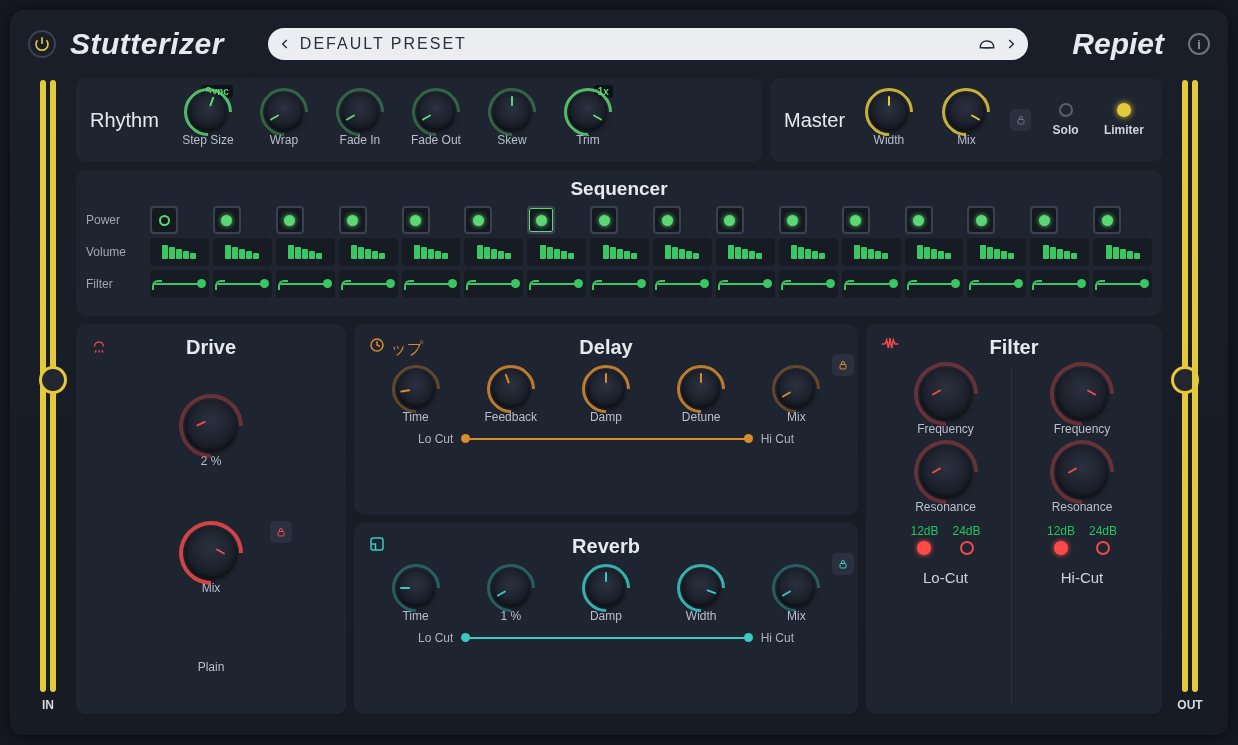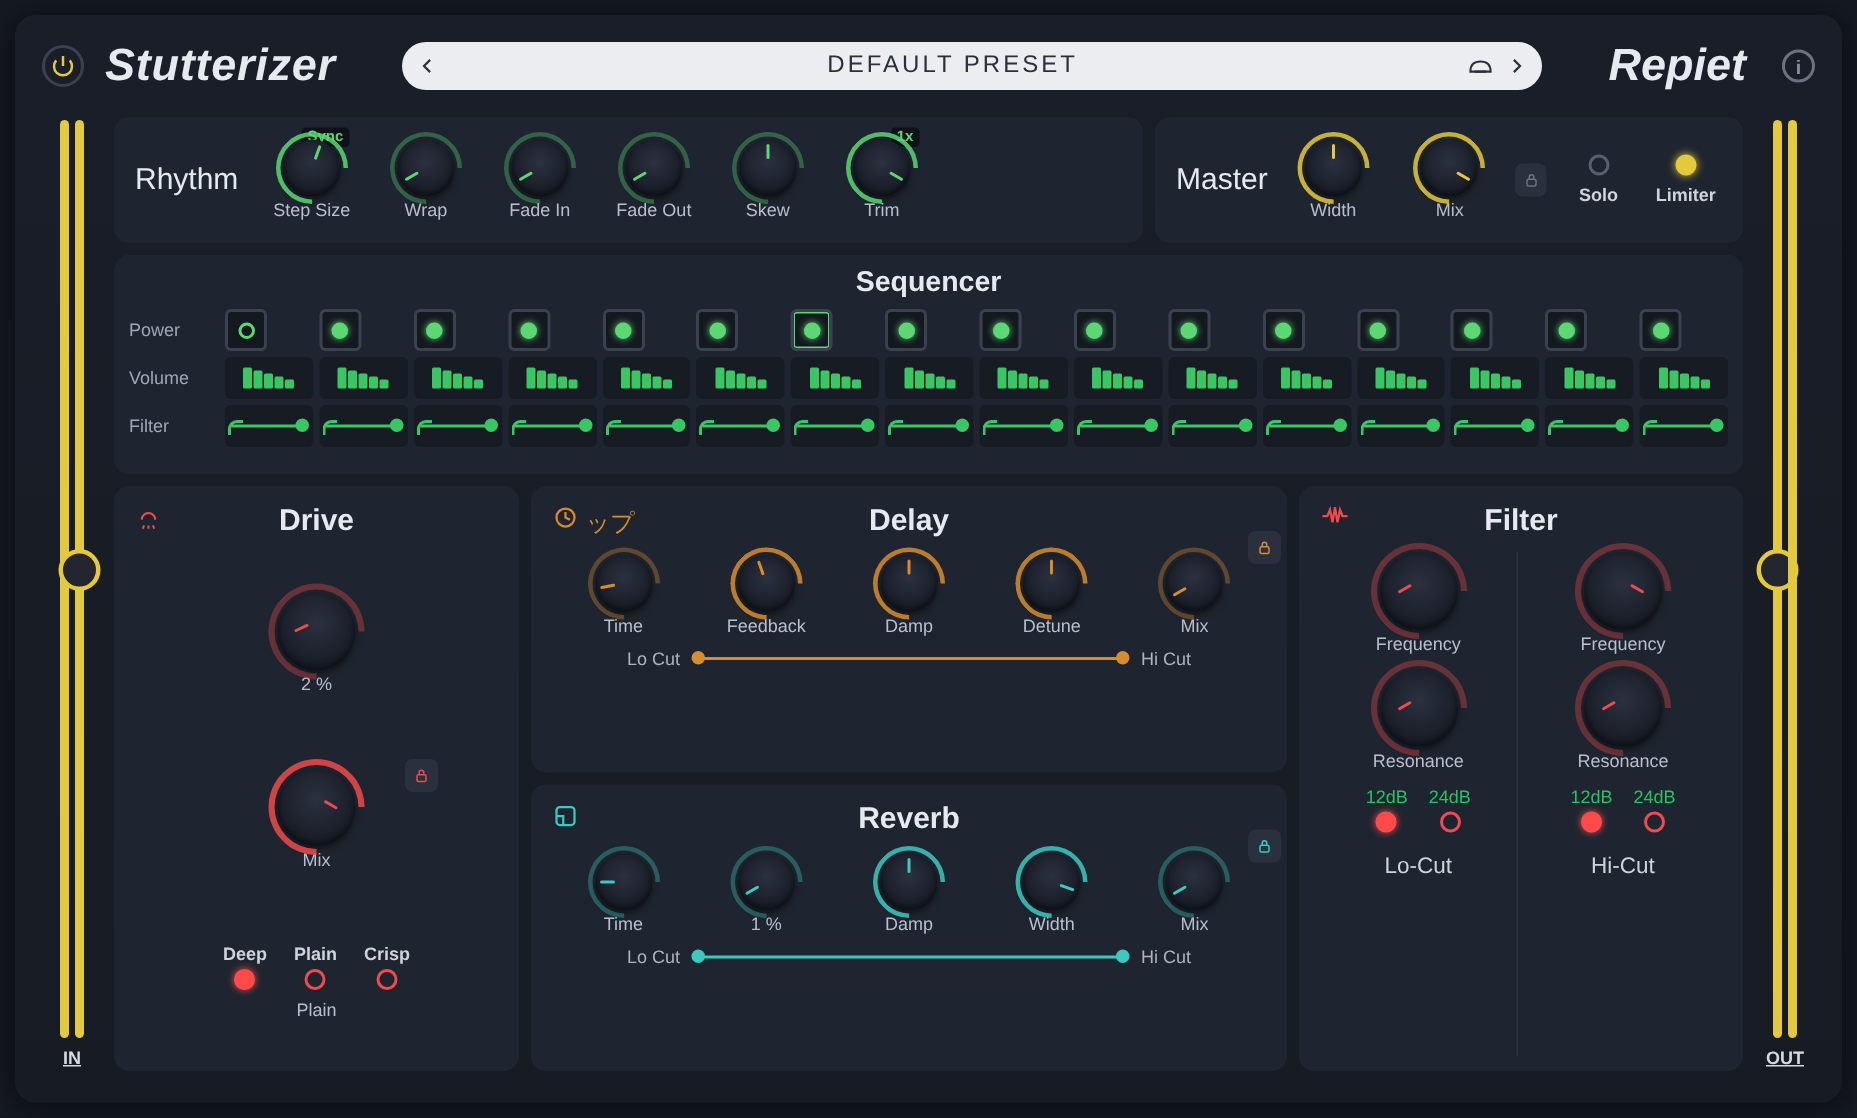--- a/index.html
+++ b/index.html
@@ -33,32 +33,32 @@
   .pwr svg { width:18px; height:18px; }
   .plugin-name { font-size: 30px; font-weight: 800; font-style: italic; letter-spacing:.5px; }
   .preset {
     flex:1; margin: 0 30px;
     background:#ebedf1; color:#2a2f3a;
     height: 32px; border-radius: 16px;
     display:flex; align-items:center; justify-content:space-between;
     padding: 0 10px; gap:8px;
   }
   .preset .arrow { cursor:pointer; display:flex; }
-  .preset .pname { flex:1; text-align:center; font-size:16px; letter-spacing:2px; font-weight:500;}
+  .preset .pname { flex:1; text-align:left; font-size:16px; letter-spacing:2px; font-weight:500;}
   .brand { font-size: 30px; font-weight: 800; font-style: italic; margin-right:10px;}
   .info-icn { width:22px;height:22px;border:2px solid #6b7280;border-radius:50%;display:flex;align-items:center;justify-content:center;color:#8b92a0;font-size:13px;font-weight:700;cursor:pointer;}
 
   
   .body { display:flex; gap:8px; margin-top:14px; height: 636px;}
   .meter-col { width:40px; display:flex; flex-direction:column; align-items:center; gap:6px; padding-top:2px;}
   .meter-pair { display:flex; gap:4px; height:calc(100% - 22px);}
   .meter { width:6px; background:#0e1118; border-radius:3px; position:relative; }
   .meter .fill { position:absolute; bottom:0; left:0; right:0; background:#e4c93a; border-radius:3px;}
   .meter .handle { position:absolute; left:-11px; width:28px; height:28px; border-radius:50%; background:#23262e; border:3px solid #e4c93a; transform:translateY(50%); cursor:pointer;}
-  .meter-lbl { font-size:12px; font-weight:700; color:#d7dae2;text-decoration:underline; }
+  .meter-lbl { font-size:12px; font-weight:700; color:#d7dae2; }
 
   .center { flex:1; display:flex; flex-direction:column; gap:8px; }
 
   .panel { background:#1f2530; border-radius:10px; padding:10px 14px; }
   .row1 { display:flex; gap:8px; height:84px;}
   .rhythm { flex:1; display:flex; align-items:center; gap:6px;}
   .panel-title { font-size:20px; font-weight:400; }
   .master { width:392px; display:flex; align-items:center; gap:10px;}
   .knob-col { display:flex; flex-direction:column; align-items:center; gap:2px; width:82px; position:relative;}
   .knob-col.small { width:70px; }
@@ -576,34 +576,20 @@
                   </svg>
               </div>
               <div class="knob-col">
                 <div class="knob big" style="--ring:#f04a4a">
                     <span class="tick" style="--ring:#f04a4a;--rot:120deg"></span>
                   </div>
                 <div class="knob-lbl">Mix</div>
               </div>
             </div>
             <div>
-              <div class="type-row">
-                <div class="led-col" style="width:auto;gap:3px">
-                  <div class="led-lbl">Deep</div>
-                  <div class="led on-red"></div>
-                </div>
-                <div class="led-col" style="width:auto;gap:3px">
-                  <div class="led-lbl">Plain</div>
-                  <div class="led" style="border-color:#f04a4a"></div>
-                </div>
-                <div class="led-col" style="width:auto;gap:3px">
-                  <div class="led-lbl">Crisp</div>
-                  <div class="led" style="border-color:#f04a4a"></div>
-                </div>
-              </div>
               <div style="text-align:center;margin-top:6px" class="knob-lbl">Plain</div>
             </div>
           </div>
         </div>
 
         <div class="fx-mid">
           <div class="panel delay">
             <div class="fx-hdr">
               <span class="fx-icn" style="--ic:#d98c2b">
                 <svg width="18" height="18" viewBox="0 0 24 24" fill="none" stroke="#d98c2b" stroke-width="2">

